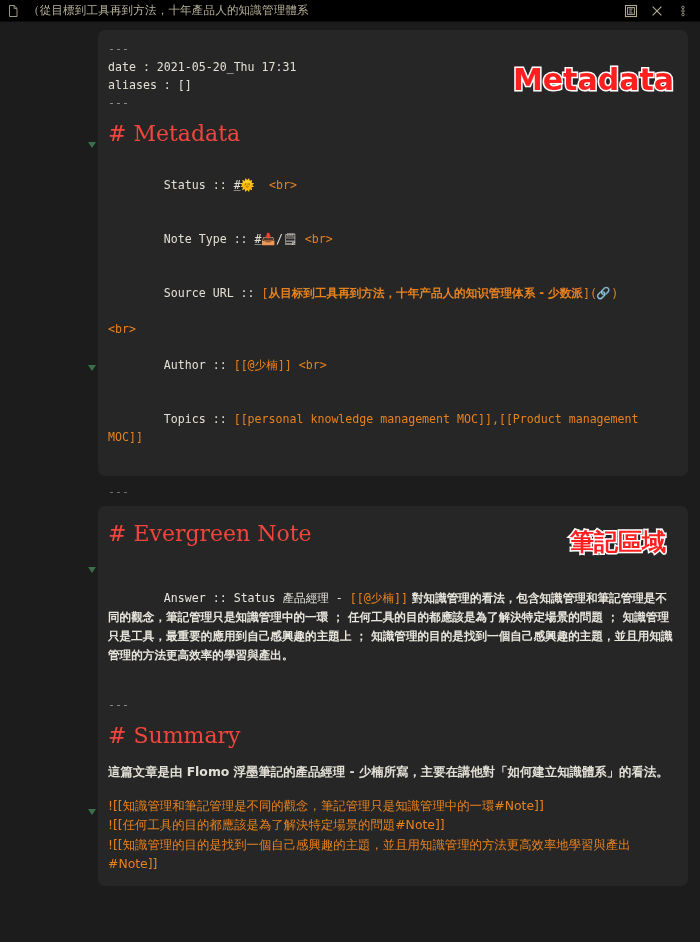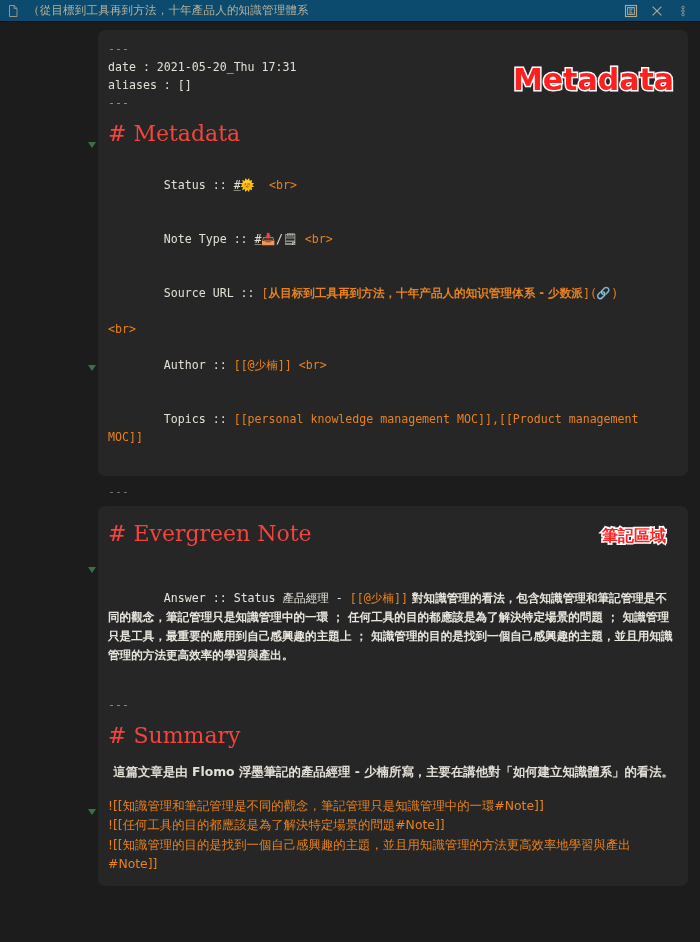--- a/index.html
+++ b/index.html
@@ -11,21 +11,21 @@
     width: 700px;
     height: 942px;
     overflow: hidden;
     font-family: "DejaVu Sans", sans-serif;
     color: #dcddde;
   }
 
   
   .titlebar {
     height: 22px;
-    background: #0c4a6e;
+    background: #000000;
     display: flex;
     align-items: center;
     padding: 0 4px 0 6px;
     box-sizing: border-box;
     border-bottom: 1px solid #0d0d0d;
   }
   .tb-doc-icon {
     width: 14px;
     height: 14px;
     flex: 0 0 14px;
@@ -155,21 +155,21 @@
   }
   .label-metadata {
     right: 14px;
     top: 32px;
     font-size: 30px;
     text-align: center;
   }
   .label-note {
     right: 22px;
     top: 20px;
-    font-size: 16px;
+    font-size: 24px;
     margin-left: 19px;
   }
 
   .body-text {
     font-family: "DejaVu Sans Mono", monospace;
     font-size: 11.6px;
     line-height: 19px;
     color: #e8e6dd;
     white-space: pre-wrap;
     word-break: break-word;
@@ -282,21 +282,21 @@
       <div style="height:12px"></div>
 
       <div class="body-text">
         <span>Answer :: </span><span>Status 產品經理 - </span><span class="tag-orange">[[@少楠]]</span><span class="cjk"> 對知識管理的看法，包含知識管理和筆記管理是不同的觀念，筆記管理只是知識管理中的一環 ； 任何工具的目的都應該是為了解決特定場景的問題 ； 知識管理只是工具，最重要的應用到自己感興趣的主題上 ； 知識管理的目的是找到一個自己感興趣的主題，並且用知識管理的方法更高效率的學習與產出。</span>
       </div>
 
       <div class="hr-dash" style="padding-top:12px;">---</div>
 
       <h1 class="md"># Summary</h1>
 
-      <div class="quote-plain cjk" style="font-family:'DejaVu Sans',sans-serif;font-size:12.4px;line-height:21px;color:#e2e0d6;text-align:right;">這篇文章是由 Flomo 浮墨筆記的產品經理 - 少楠所寫，主要在講他對「如何建立知識體系」的看法。</div>
+      <div class="quote-plain cjk" style="font-family:'DejaVu Sans',sans-serif;font-size:12.4px;line-height:21px;color:#e2e0d6;">這篇文章是由 Flomo 浮墨筆記的產品經理 - 少楠所寫，主要在講他對「如何建立知識體系」的看法。</div>
 
       <div style="height:14px"></div>
 
       <div class="orange-embed">![[知識管理和筆記管理是不同的觀念，筆記管理只是知識管理中的一環#Note]]</div>
       <div class="orange-embed">![[任何工具的目的都應該是為了解決特定場景的問題#Note]]</div>
       <div class="orange-embed">![[知識管理的目的是找到一個自己感興趣的主題，並且用知識管理的方法更高效率地學習與產出#Note]]</div>
 
     </div>
 
   </div>

